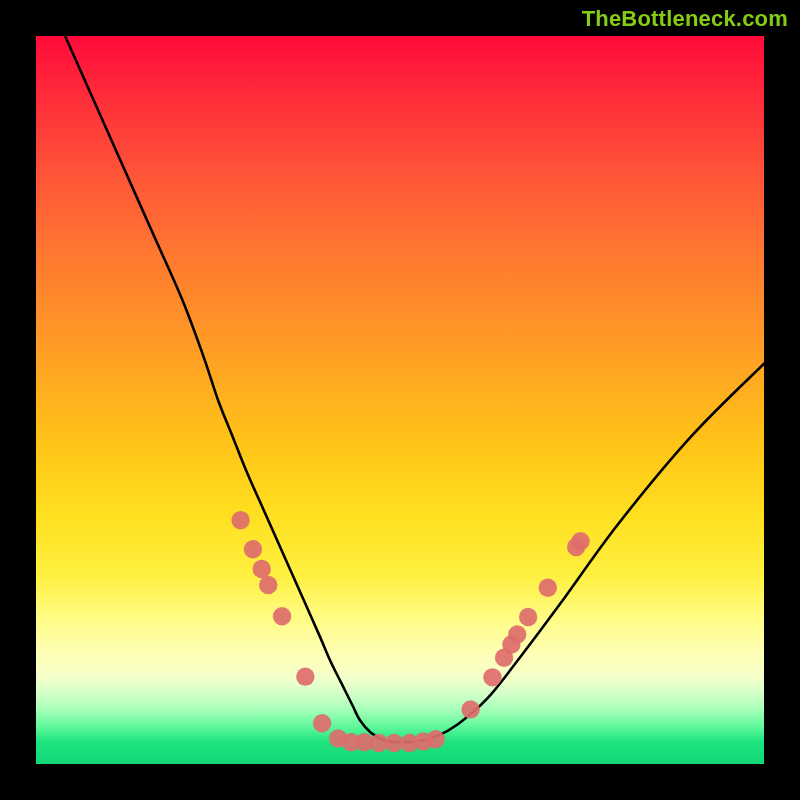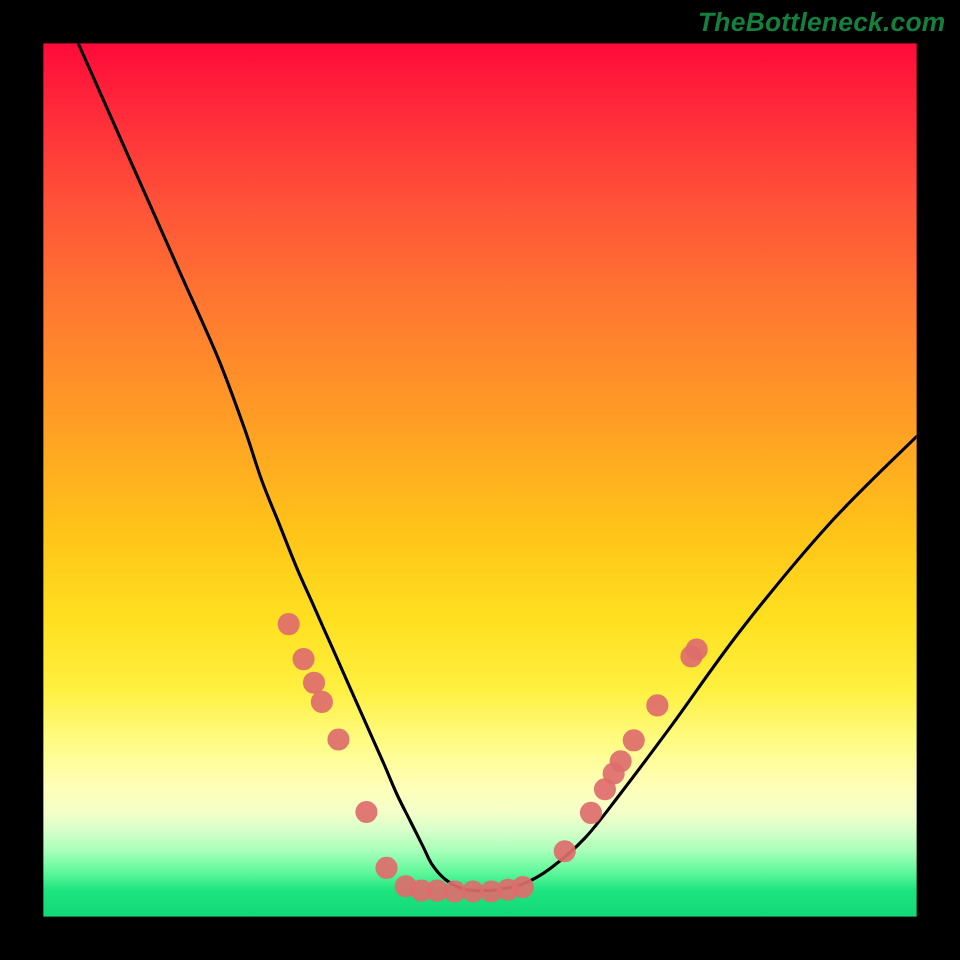--- a/index.html
+++ b/index.html
@@ -58,23 +58,22 @@
     left: 0;
     width: 100%;
     height: 100%;
   }
   .watermark {
     position: absolute;
     top: 6px;
     right: 12px;
     font-size: 22px;
     font-weight: 600;
-    color: #15803d;
+    color: #84cc16;
     letter-spacing: 0.2px;
-    font-style: italic;
   }
 </style>
 </head>
 <body>
 
 <div class="frame">
   <div class="plot">
     <div class="gradient"></div>
     <svg class="curve-svg" viewBox="0 0 728 728" preserveAspectRatio="none">
       <path id="curve-path" fill="none" stroke="#000" stroke-width="2.6" stroke-linecap="round" d="M 29.12,0 C 33.973333333333336,10.919999999999996 48.53333333333334,43.679999999999964 58.24,65.51999999999998 C 67.94666666666667,87.36 77.65333333333334,109.20000000000006 87.36,131.04000000000008 C 97.06666666666666,152.88000000000008 106.77333333333334,174.72000000000008 116.48,196.56000000000006 C 126.18666666666667,218.40000000000003 137.10666666666665,241.45333333333335 145.6,262.08 C 154.09333333333333,282.70666666666665 161.37333333333333,303.33333333333326 167.44,320.31999999999994 C 173.50666666666666,337.3066666666666 177.14666666666668,350.6533333333333 182,364 C 186.85333333333332,377.3466666666667 191.70666666666668,388.26666666666665 196.56,400.4 C 201.41333333333333,412.5333333333333 206.26666666666665,425.2733333333333 211.11999999999998,436.8 C 215.9733333333333,448.3266666666667 220.82666666666665,458.64 225.68,469.56 C 230.53333333333336,480.48 235.38666666666668,491.4 240.24,502.32 C 245.09333333333333,513.24 249.94666666666666,524.16 254.79999999999998,535.0799999999999 C 259.6533333333333,545.9999999999999 264.50666666666666,556.9200000000001 269.36,567.84 C 274.21333333333337,578.76 279.67333333333335,590.8933333333334 283.92,600.6 C 288.1666666666667,610.3066666666666 291.20000000000005,618.1933333333333 294.84000000000003,626.0799999999999 C 298.48,633.9666666666666 302.12,640.64 305.76,647.92 C 309.4,655.1999999999999 313.64666666666665,663.6933333333333 316.68,669.76 C 319.71333333333337,675.8266666666667 320.9266666666666,679.8306666666667 323.96,684.32 C 326.99333333333334,688.8093333333334 330.6333333333333,693.2986666666667 334.88,696.696 C 339.12666666666667,700.0933333333334 344.58666666666664,703.1266666666667 349.44,704.704 C 354.29333333333335,706.2813333333332 359.14666666666665,706.0386666666666 364,706.16 C 368.85333333333335,706.2813333333334 372.49333333333334,706.4026666666666 378.56,705.432 C 384.62666666666667,704.4613333333334 393.12000000000006,703.248 400.40000000000003,700.336 C 407.68,697.424 413.7466666666666,694.2693333333334 422.23999999999995,687.96 C 430.7333333333333,681.6506666666667 441.6533333333333,672.7933333333334 451.36,662.48 C 461.0666666666667,652.1666666666666 468.3466666666667,641.8533333333332 480.48,626.0799999999999 C 492.61333333333334,610.3066666666666 507.1733333333333,590.8933333333333 524.16,567.84 C 541.1466666666666,544.7866666666667 560.56,515.6666666666666 582.4,487.76 C 604.24,459.8533333333333 630.9333333333334,427.0933333333333 655.2,400.4 C 679.4666666666667,373.70666666666665 715.8666666666667,339.7333333333333 728,327.59999999999997"></path>

